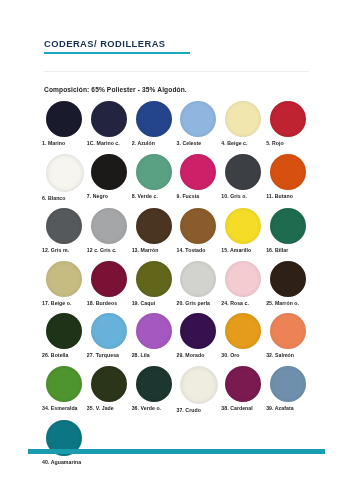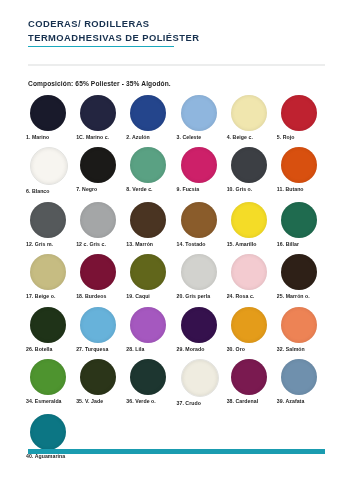--- a/index.html
+++ b/index.html
@@ -11,21 +11,21 @@
     height: 500px;
     background: #ffffff;
     font-family: "Liberation Sans", sans-serif;
     overflow: hidden;
     position: relative;
   }
   .page {
     position: absolute;
     inset: 0;
     background: #ffffff;
-    padding: 0;
+    padding: 16px;
     border-radius: 17px;
   }
   
   .header {
     padding: 17px 28px 0 28px;
   }
   .title-block {
     display: inline-block;
   }
   .title-line {
@@ -101,21 +101,20 @@
   }
 </style>
 </head>
 <body>
 
 <div class="page">
 
   <div class="header">
     <div class="title-block">
       <div class="title-line">CODERAS/ RODILLERAS</div>
-      <div class="title-line">TERMOADHESIVAS DE POLIÉSTER</div>
       <div class="title-underline"></div>
     </div>
   </div>
 
   <div class="divider"></div>
 
   <div class="composition">Composición: 65% Poliester - 35% Algodón.</div>
 
   <div class="grid">
       <div class="row">

